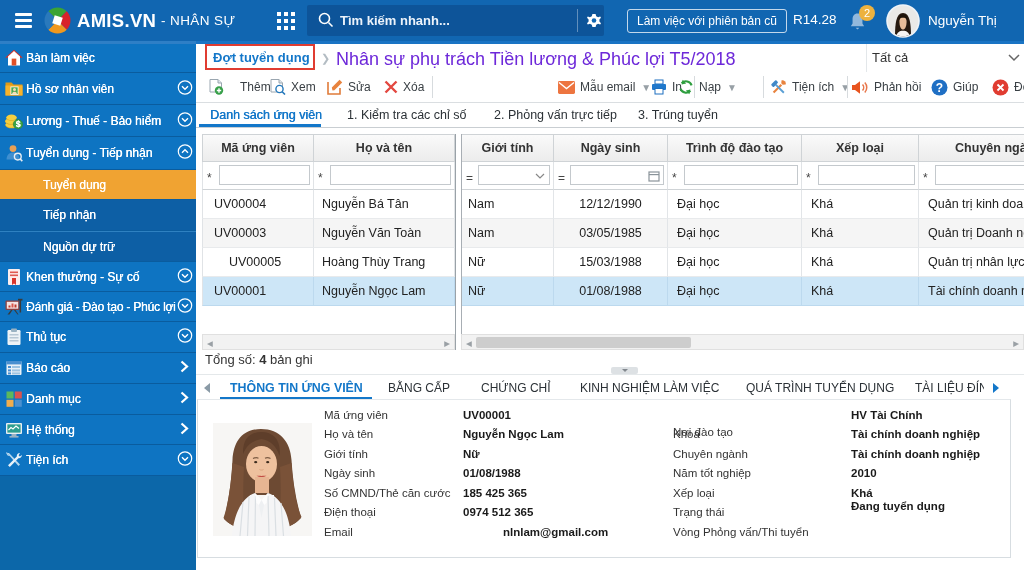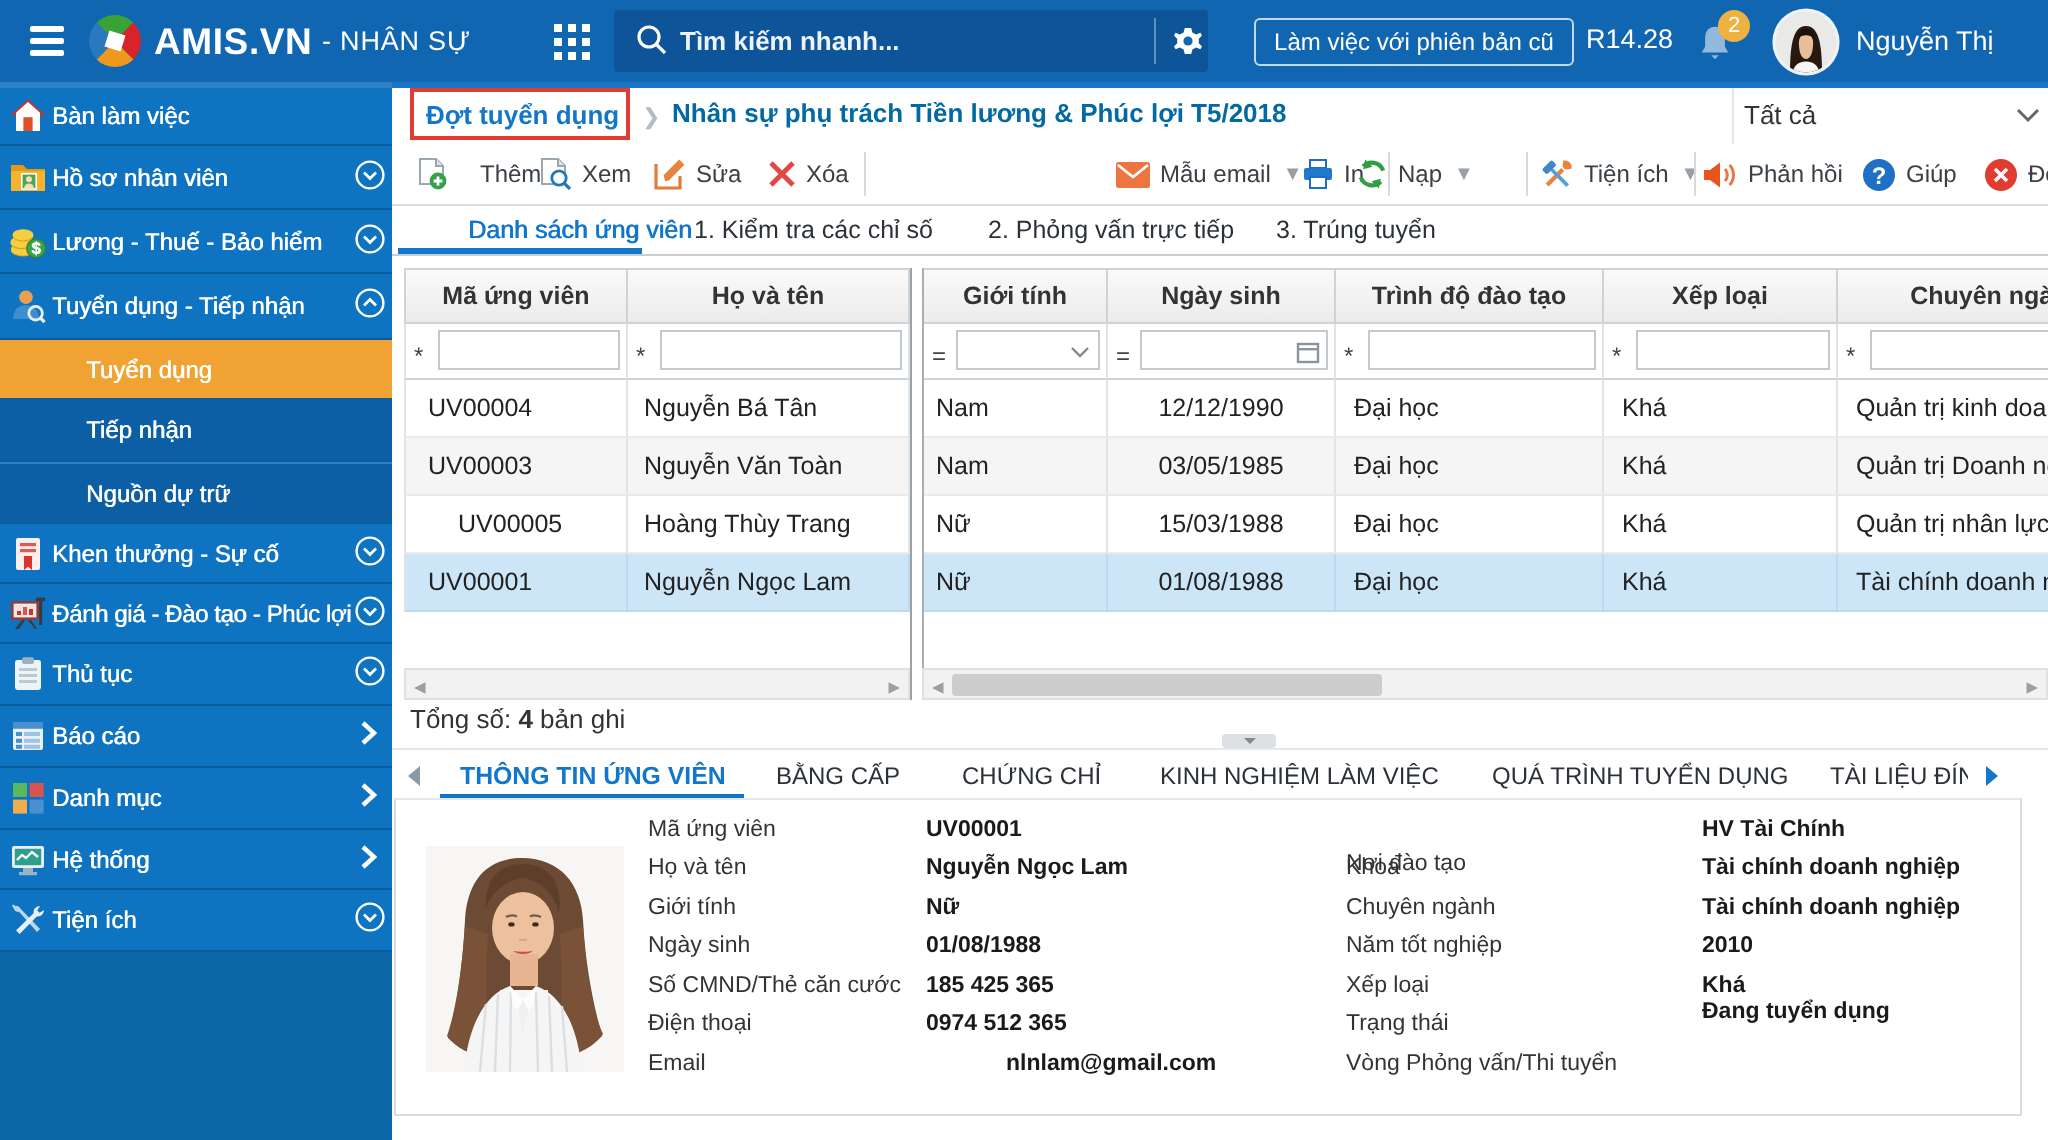--- a/index.html
+++ b/index.html
@@ -32,21 +32,21 @@
 .sub .lbl{position:absolute;left:43px;top:50%;transform:translateY(-50%);white-space:nowrap;}
 .chev{position:absolute;right:3px;top:50%;transform:translateY(-50%);}
 .arr{position:absolute;right:7px;top:50%;transform:translateY(-50%);}
 
 #content{left:196px;top:41px;width:828px;height:529px;background:#fff;}
 #bluetop{left:196px;top:41px;width:828px;height:3px;background:#1a74c4;}
 #titlebar{left:196px;top:44px;width:828px;height:28px;background:#fff;}
 #redbox{left:9px;top:0px;width:110px;height:26px;border:2px solid #e03c31;}
 #crumb1{left:17px;top:6px;color:#1377c9;font-size:13px;font-weight:bold;}
 #crumbsep{left:125px;top:8px;color:#b3bcc3;font-size:11px;}
-#title{left:140px;top:5px;color:#0369a1;font-size:13px;font-weight:bold;}
+#title{left:140px;top:5px;color:#6d28d9;font-size:18px;font-weight:normal;}
 #tatca-sep{left:670px;top:0;width:1px;height:28px;background:#e3e7ea;}
 #tatca{left:676px;top:6px;color:#333;font-size:13px;}
 #tatca-ch{left:812px;top:10px;color:#555;}
 
 #toolbar{left:196px;top:72px;width:828px;height:31px;background:#fff;border-bottom:1px solid #dadee1;white-space:nowrap;overflow:hidden;}
 .tbi{position:absolute;top:0;height:30px;display:flex;align-items:center;gap:5px;color:#3a4045;font-size:12px;}
 .tsep{position:absolute;top:4px;width:1px;height:22px;background:#d7dbde;}
 .tchev{color:#98a0a6;font-size:10px;margin-left:1px;}
 
 #tabs{left:196px;top:103px;width:828px;height:25px;background:#fff;border-bottom:1px solid #c9ced2;}
@@ -429,21 +429,21 @@
     </div>
 <div class="tbi" style="left:796px;">
  <svg width="17" height="17" viewBox="0 0 17 17">
         <circle cx="8.5" cy="8.5" r="8" fill="#e03c31"></circle>
         <path d="M5.5 5.5 L11.5 11.5 M11.5 5.5 L5.5 11.5" stroke="#fff" stroke-width="1.8"></path>
       </svg>
  <span>Đóng</span>
     </div>
 </div>
 <div class="abs" id="tabs">
-  <div class="tab" id="tab0" style="left:14px;margin-left:24px;">Danh sách ứng viên</div>
+  <div class="tab" id="tab0" style="left:14px;">Danh sách ứng viên</div>
   <div id="tab0line"></div>
   <div class="tab" style="left:151px;">1. Kiểm tra các chỉ số</div>
   <div class="tab" style="left:298px;">2. Phỏng vấn trực tiếp</div>
   <div class="tab" style="left:442px;">3. Trúng tuyển</div>
 </div>
 <div class="abs" id="grid">
 
  <div class="hcell" style="left:6px;width:112px;border-left:1px solid #cfd3d6;">Mã ứng viên</div>
  <div class="hcell" style="left:118px;width:141px;">Họ và tên</div>
  <div class="hcell" style="left:265px;width:93px;border-left:1px solid #cfd3d6;">Giới tính</div>

